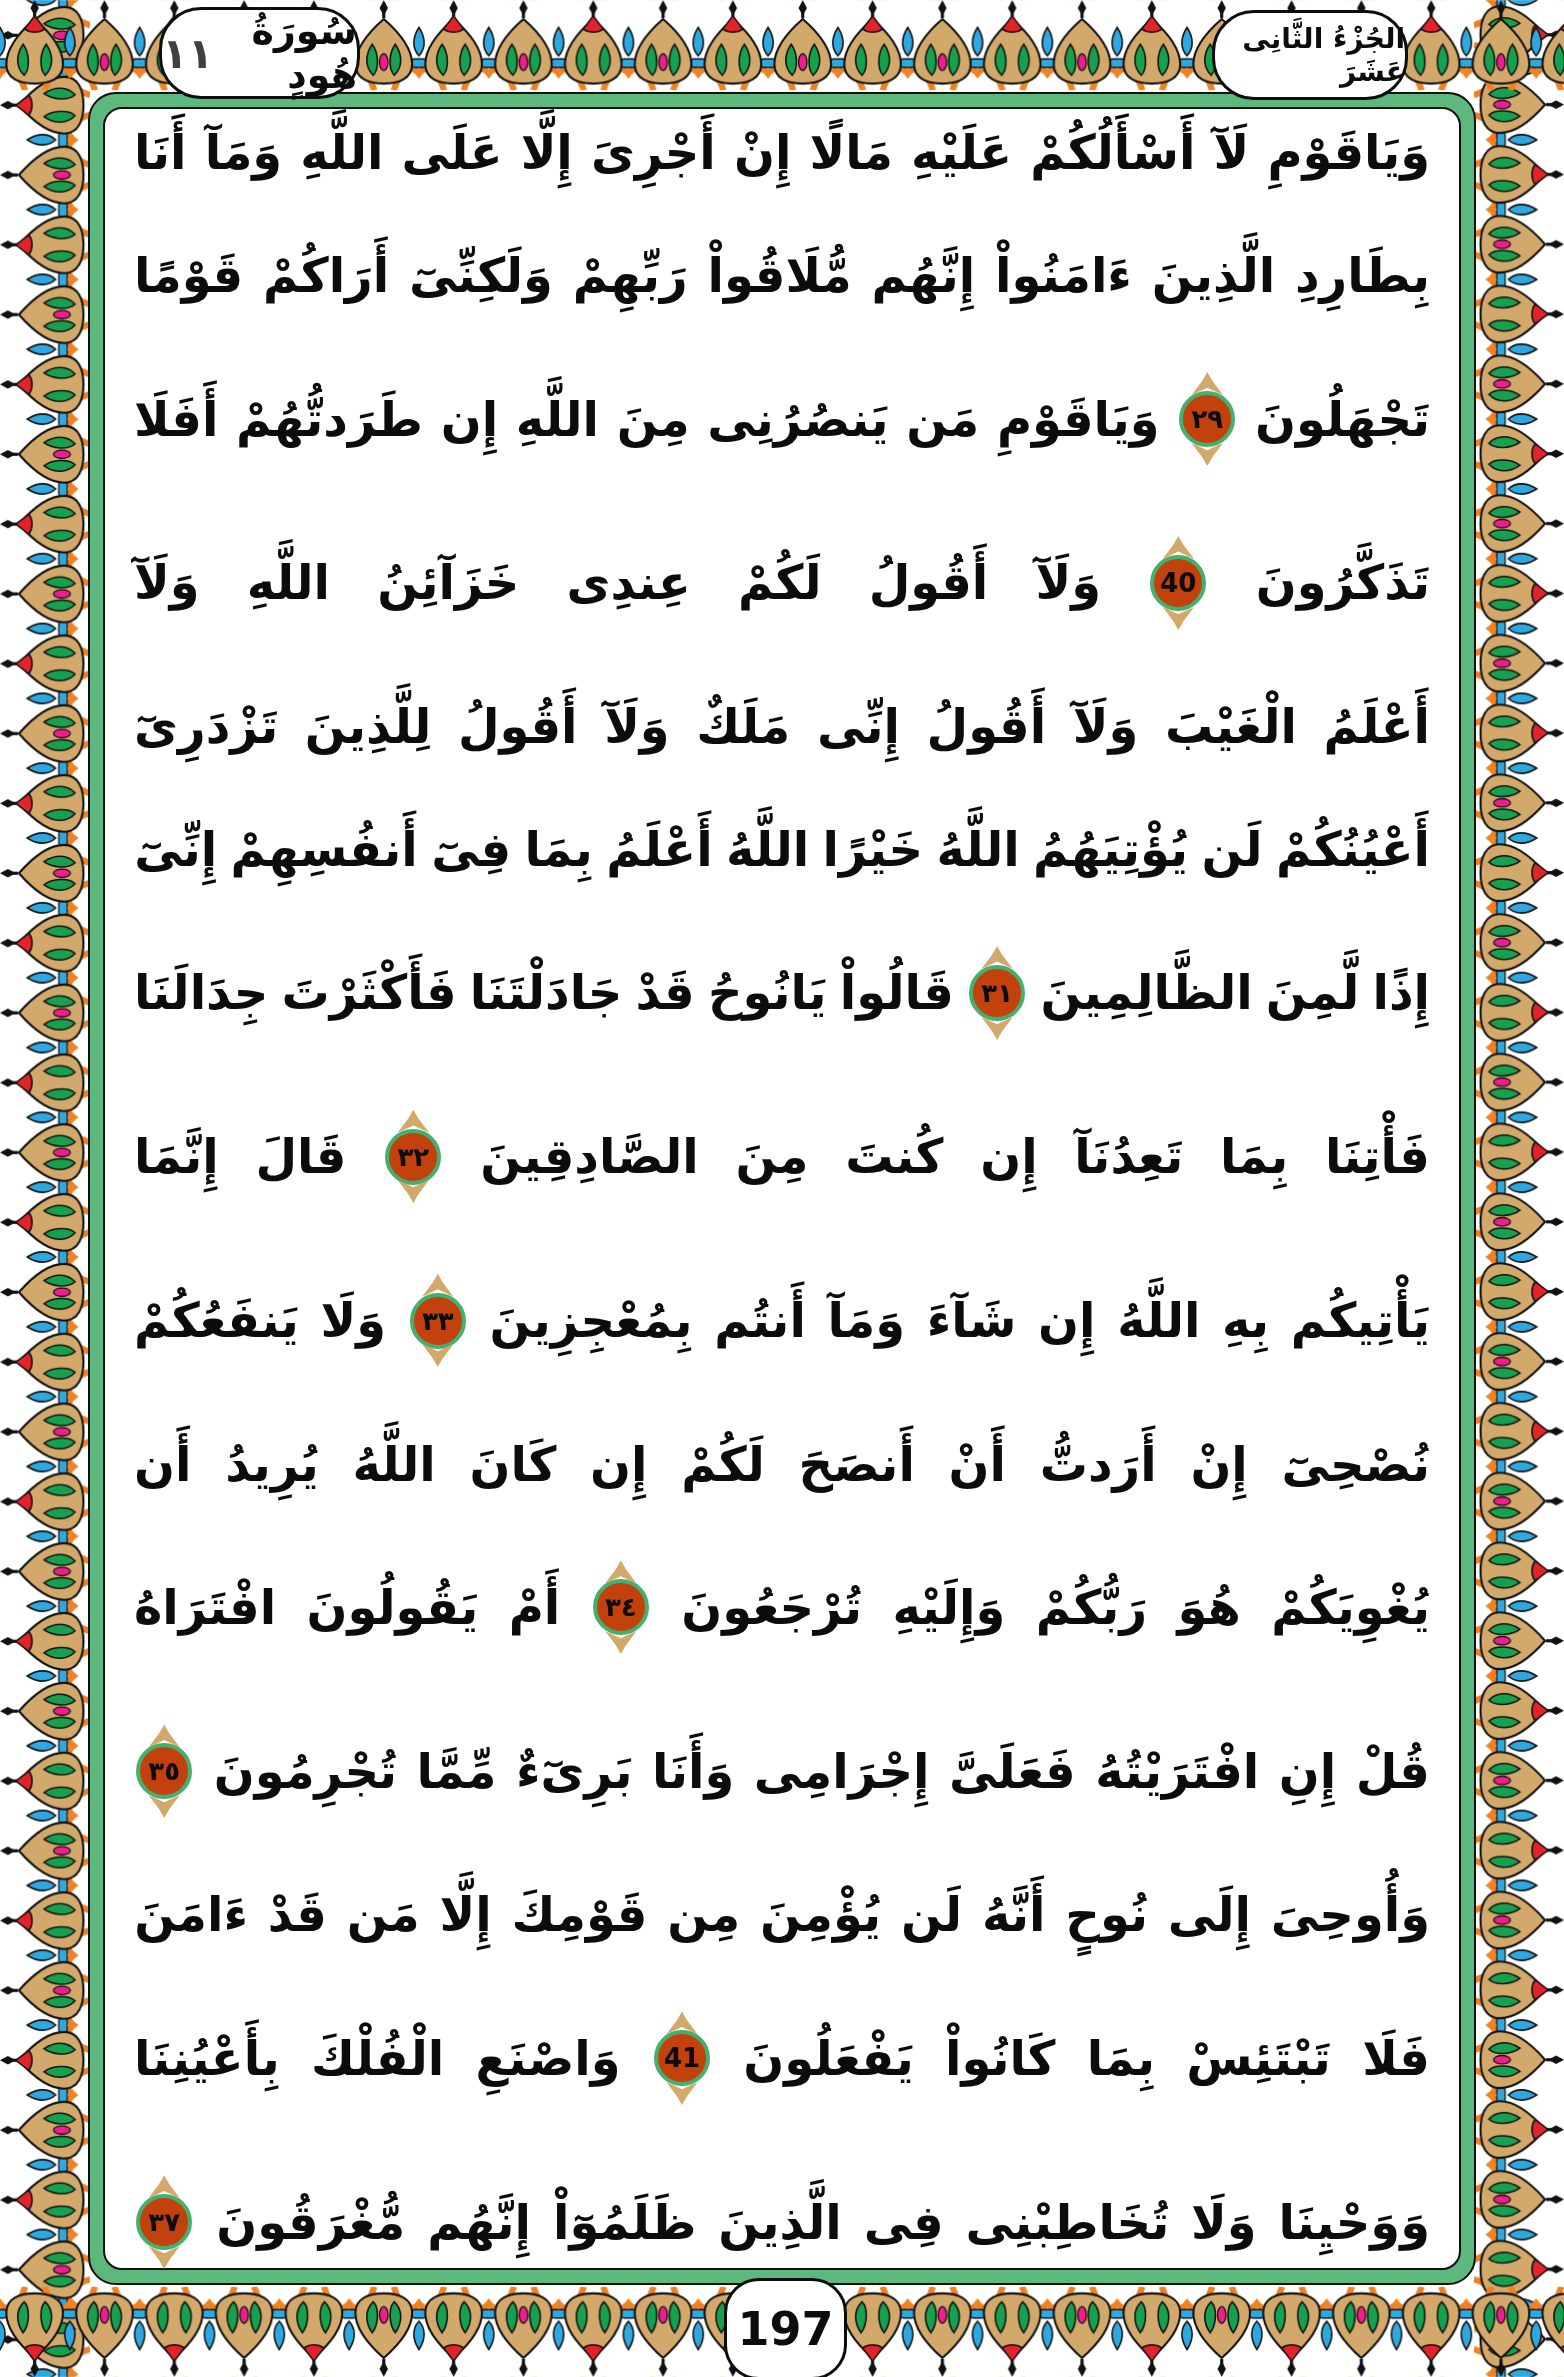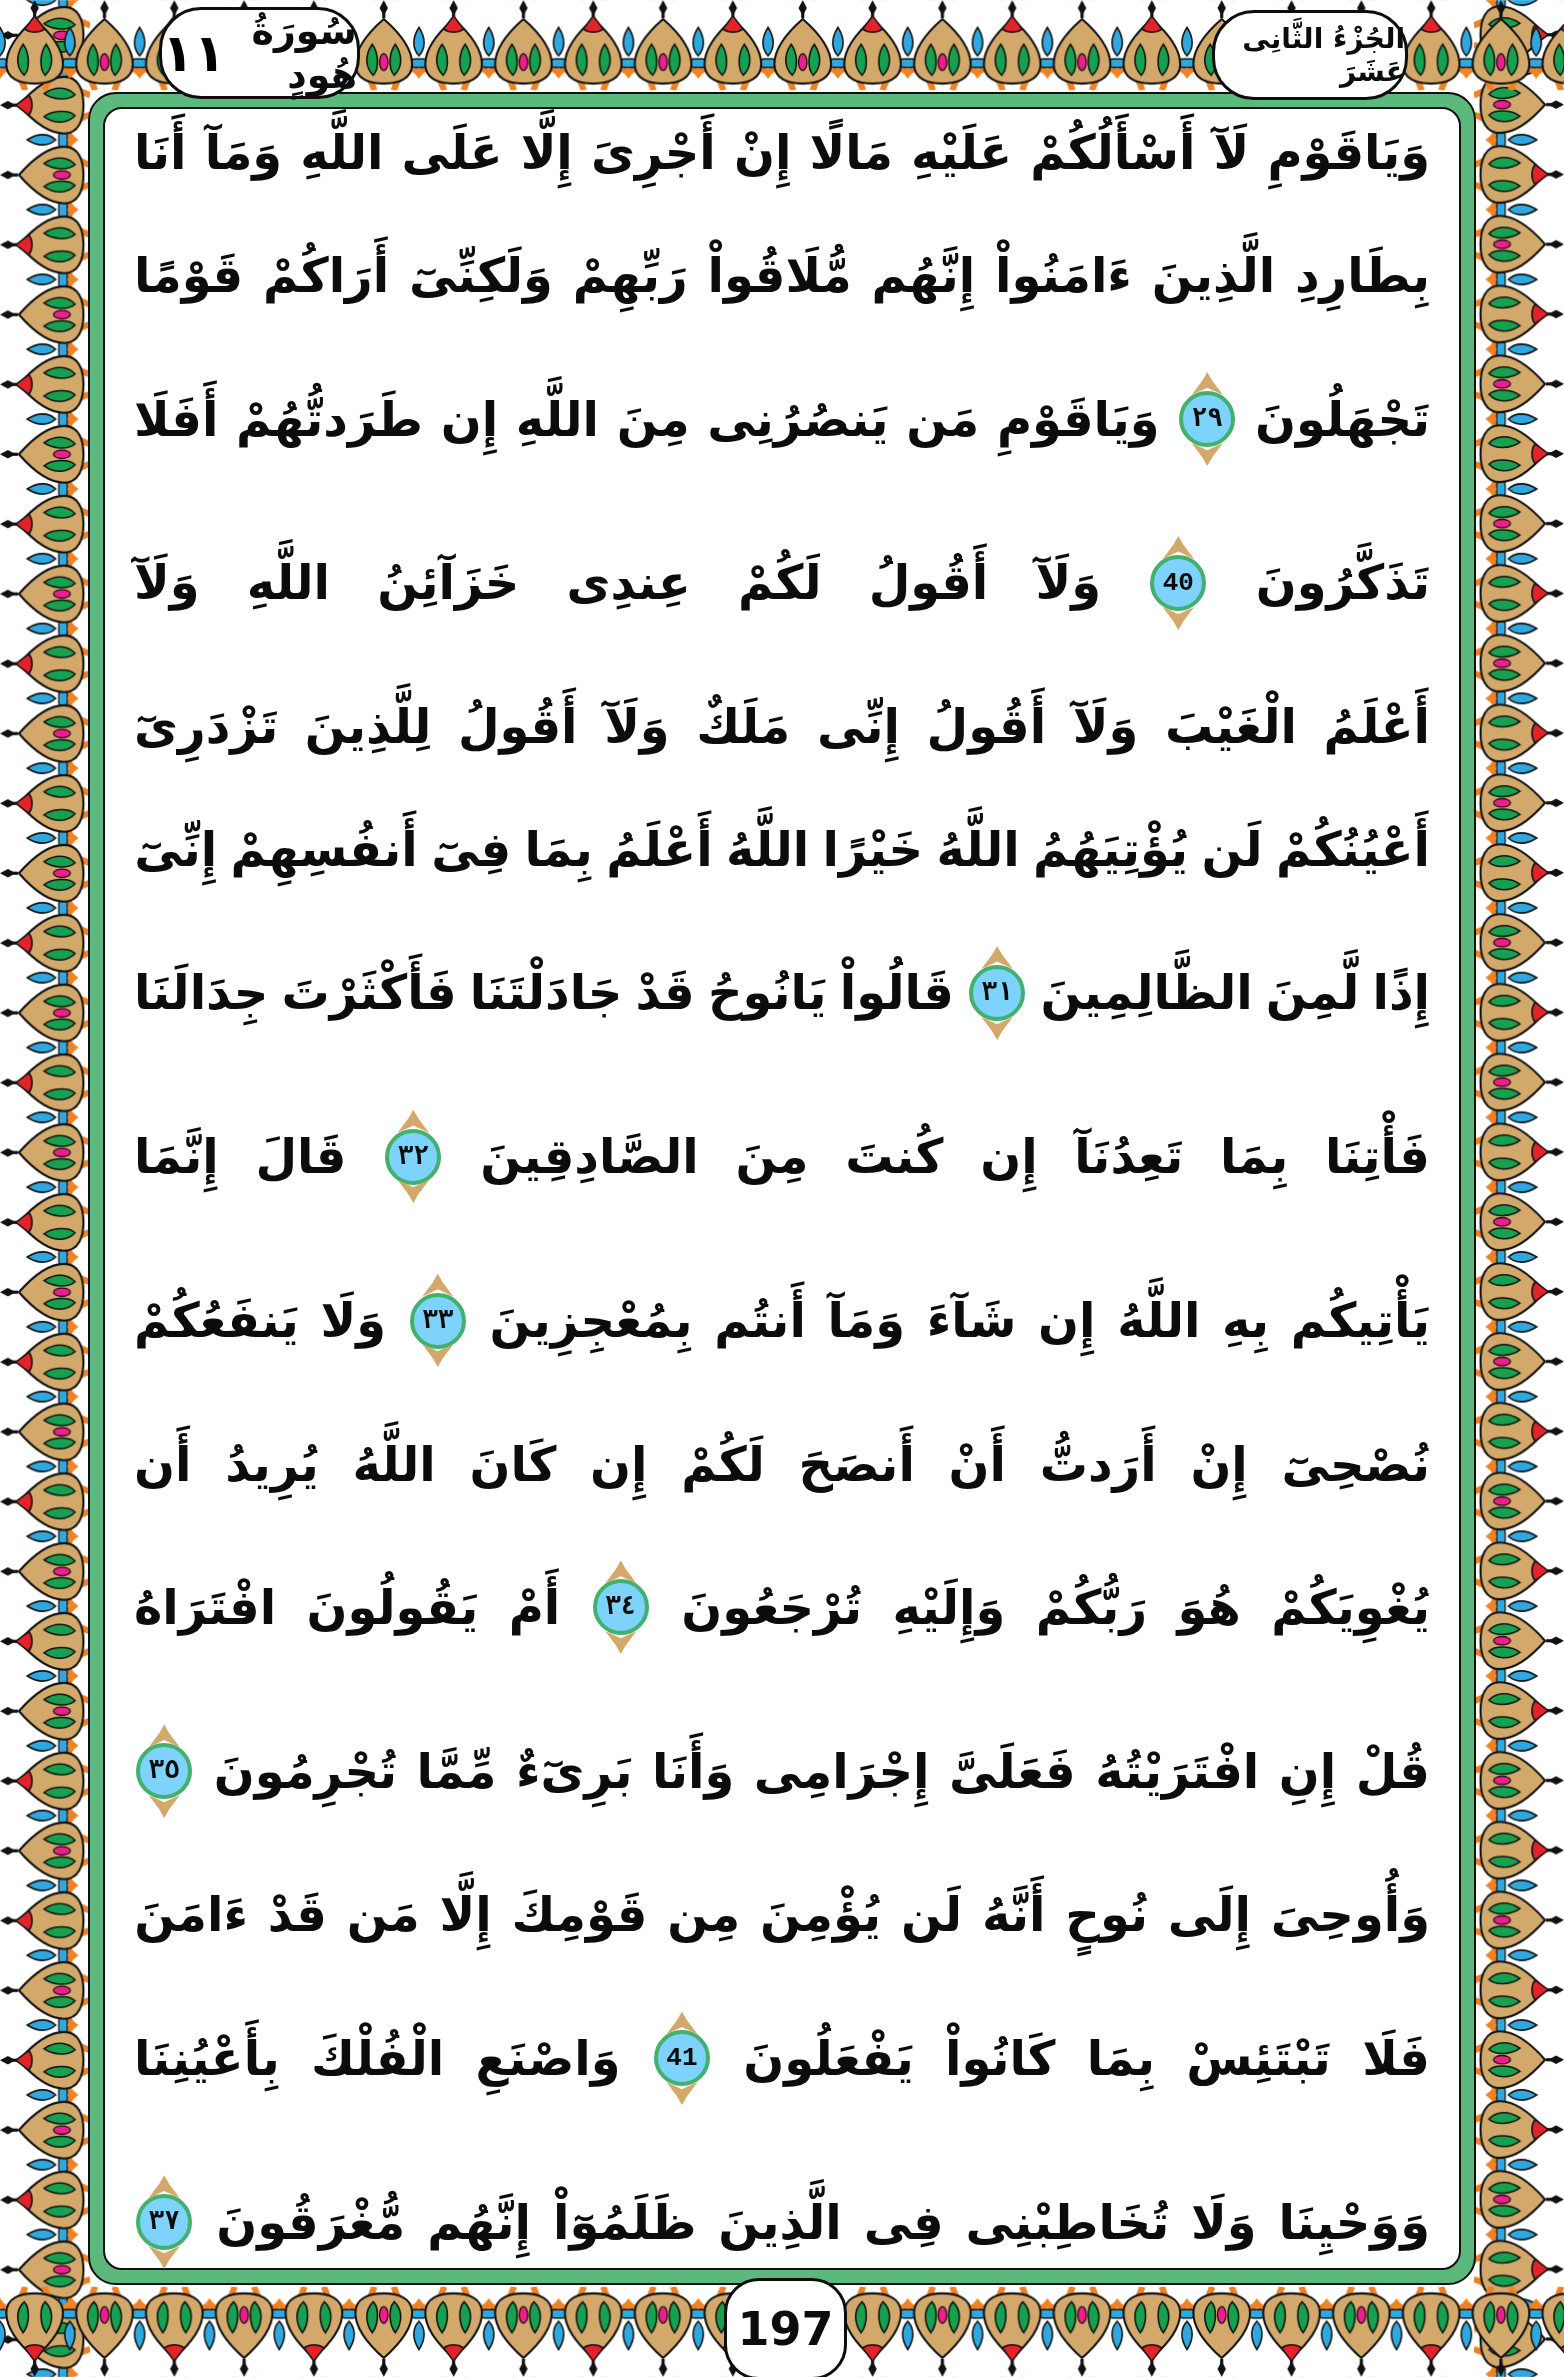--- a/index.html
+++ b/index.html
@@ -23,21 +23,21 @@
     background:#ffffff;border:2.1px solid #101010;border-radius:19px;
   }
 
   
   .badge{
     position:absolute;background:#ffffff;border:3.7px solid #0d0d0d;
     border-radius:42px;display:flex;align-items:center;justify-content:center;
     z-index:6;font-weight:bold;color:#0c0c0c;direction:rtl;
   }
   #surah-badge{left:159px;top:7.4px;width:195px;height:86px;font-size:38px;gap:10.5px;}
-  #surah-badge .num{color:#000000;font-size:52px;}
+  #surah-badge .num{color:#404040;font-size:42px;}
   #juz-badge{left:1212px;top:9.5px;width:190px;height:84px;font-size:28px;}
   #page-badge{left:724px;top:2278px;width:117px;height:96px;font-size:46px;border-radius:35px;}
 
   
   .text-area{
     position:absolute;left:134px;right:134px;top:126px;bottom:108px;
     display:flex;flex-direction:column;justify-content:space-between;
     direction:rtl;z-index:5;
   }
   .qline{
@@ -49,24 +49,24 @@
 
   
   .aya{display:inline-flex;flex-direction:column;align-items:center;line-height:1;margin:0 2.1px;}
   .aya-crown{
     width:31.5px;height:23px;background:#d3a96b;
     clip-path:polygon(50% 0%, 66% 38%, 100% 100%, 50% 68%, 0% 100%, 34% 38%);
     margin-bottom:-4.2px;
   }
   .aya-crown.bottom{transform:scaleY(-1);margin-bottom:0;margin-top:-4.2px;}
   .aya-num{
-    box-sizing:border-box;width:56px;height:56px;background:#7dd3fc;
+    box-sizing:border-box;width:56px;height:56px;background:#c2410c;
     border:4.7px solid #44b06e;border-radius:50%;
     display:flex;align-items:center;justify-content:center;
-    font-size:26px;font-weight:bold;color:#0c0c0c;font-family:Liberation Mono, monospace;
+    font-size:26px;font-weight:bold;color:#0c0c0c;
   }
 </style>
 </head>
 <body>
 
 <svg id="border-svg" width="1564" height="2377" viewBox="0 0 2979 4527" xmlns="http://www.w3.org/2000/svg">
   <defs>
     <g id="motifTile">
 
       <g>

